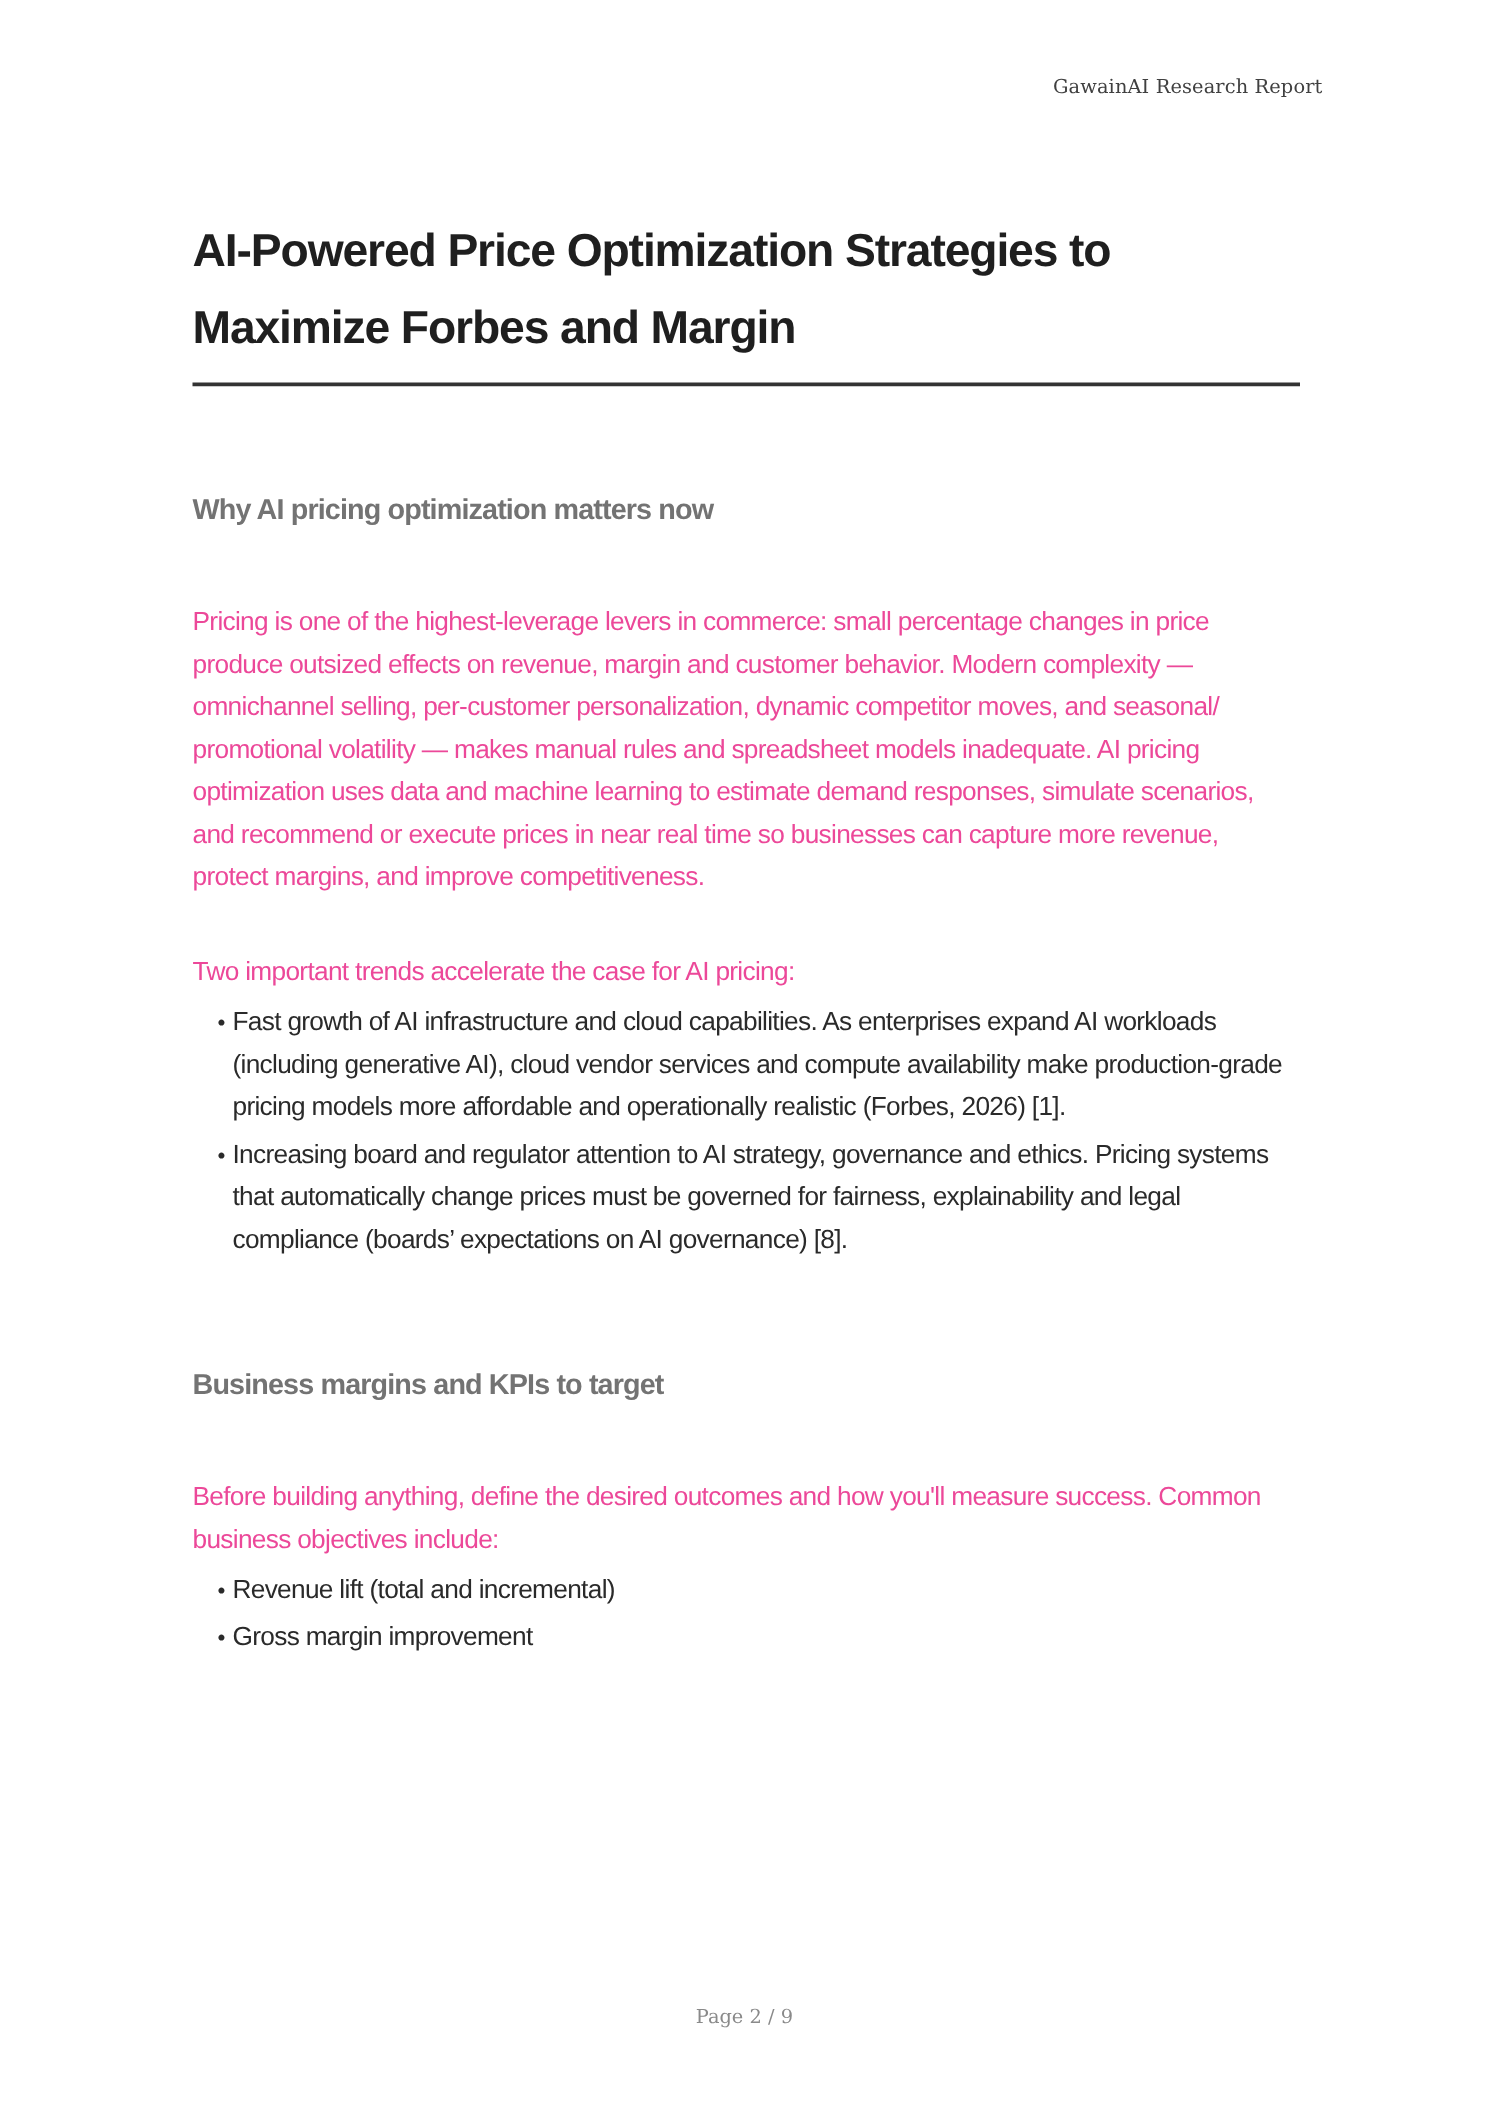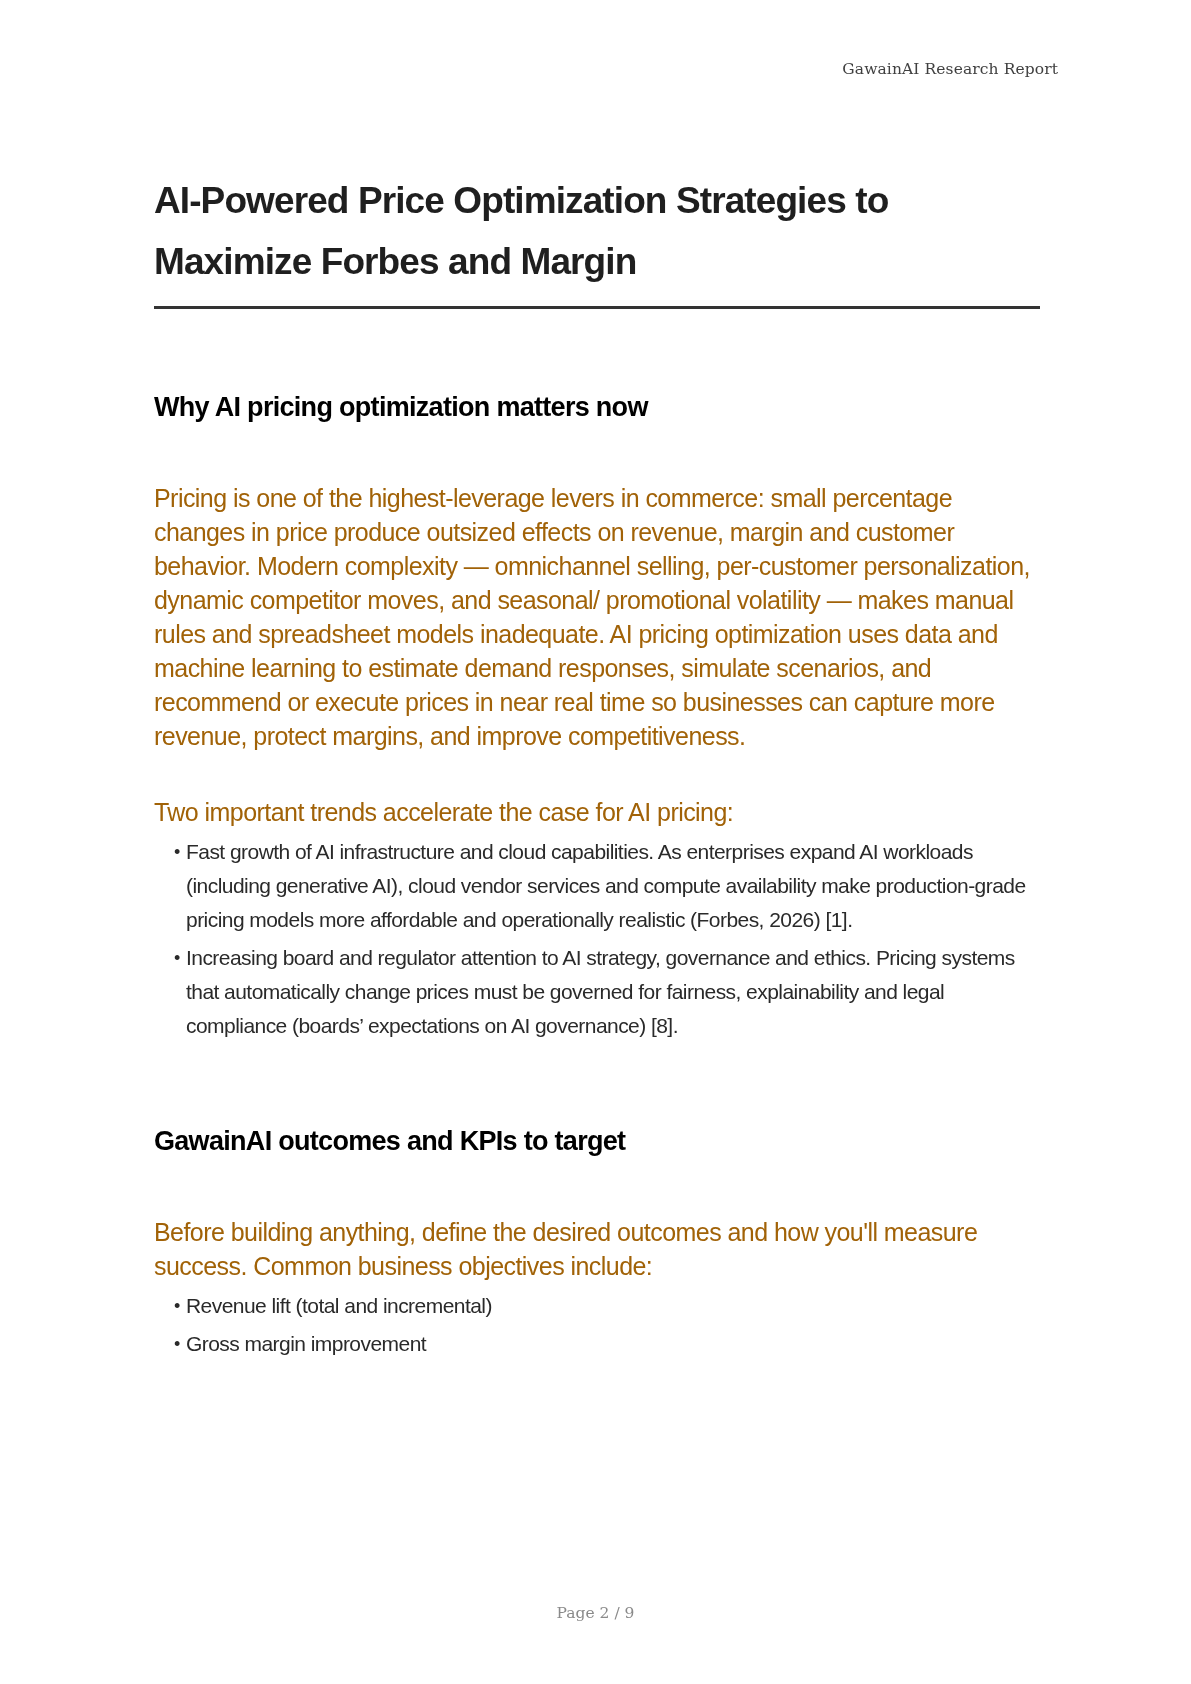--- a/index.html
+++ b/index.html
@@ -47,34 +47,34 @@
     }
     .intro-quote {
       margin-top: 26px;
       font-size: 21px;
       letter-spacing: -0.55px;
       color: #2a2a2a;
       line-height: 30px;
     }
     .section-heading {
       margin: 0;
-      font-size: 27px;
+      font-size: 23px;
       font-weight: bold;
-      color: #000000;
+      color: #737373;
       letter-spacing: -0.7px;
       line-height: 40px;
     }
     .h-why { margin-top: 78px; }
     .h-business { margin-top: 78px; }
     .para {
       margin: 0;
-      font-size: 25px;
+      font-size: 21px;
       line-height: 34px;
       letter-spacing: -0.55px;
-      color: #a16207;
+      color: #ec4899;
     }
     .p1 { margin-top: 54px; }
     .p2 { margin-top: 42px; }
     .p3 { margin-top: 36px; }
     .p4 { margin-top: 54px; }
     .bullets {
       list-style: none;
       margin: 6px 0 0 0;
       padding: 0 0 0 20px;
     }
@@ -127,21 +127,21 @@
       <span class="bullet-dot">•</span>
       <span>Fast growth of AI infrastructure and cloud capabilities. As enterprises expand AI workloads (including generative AI), cloud vendor services and compute availability make production-grade pricing models more affordable and operationally realistic (Forbes, 2026) [1].</span>
     </li>
     <li>
       <span class="bullet-dot">•</span>
       <span>Increasing board and regulator attention to AI strategy, governance and ethics. Pricing systems that automatically change prices must be governed for fairness, explainability and legal compliance (boards’ expectations on AI governance) [8].</span>
     </li>
   </ul>
 
 
-  <h2 class="section-heading h-business">GawainAI outcomes and KPIs to target</h2>
+  <h2 class="section-heading h-business">Business margins and KPIs to target</h2>
 
   <p class="para p4">Before building anything, define the desired outcomes and how you'll measure success. Common business objectives include:</p>
 
   <ul class="bullets bullets-kpi">
     <li>
       <span class="bullet-dot">•</span>
       <span>Revenue lift (total and incremental)</span>
     </li>
     <li>
       <span class="bullet-dot">•</span>

